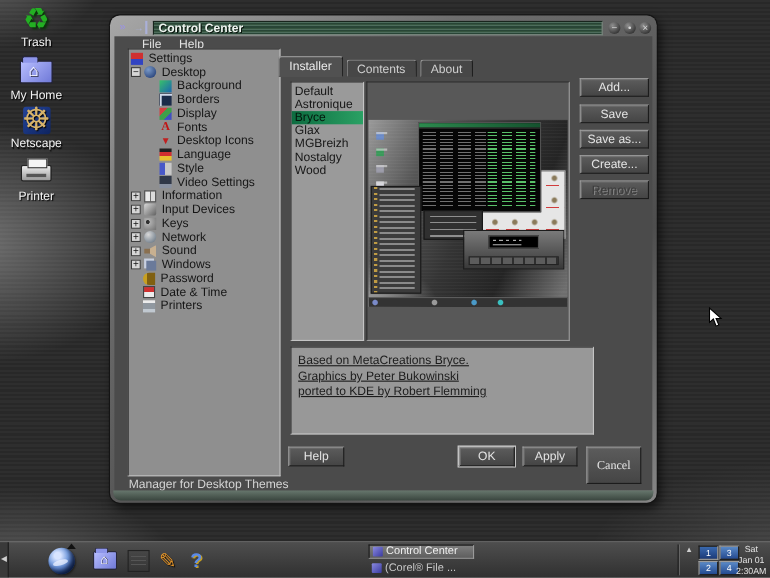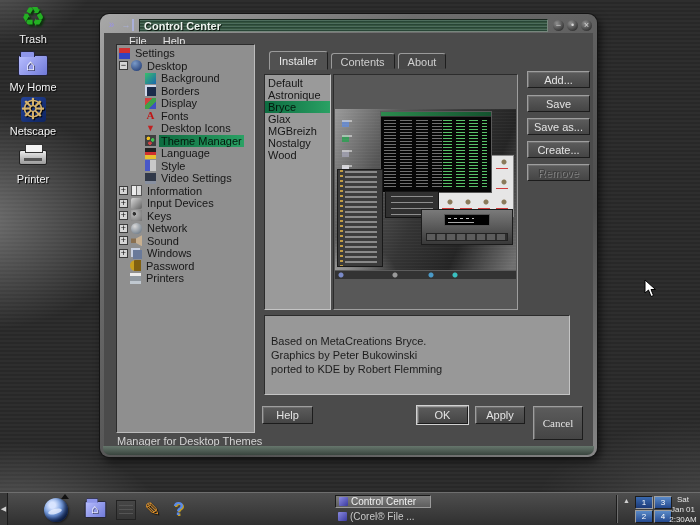--- a/index.html
+++ b/index.html
@@ -72,21 +72,21 @@
   .ic-input{background:linear-gradient(135deg,#d8d8d8,#606060);border-radius:2px}
   .ic-keys{background:radial-gradient(circle at 30% 35%,#303030 0 1.5px,#b0b0b0 2px,#707070)}
   .ic-network{border-radius:50%;background:radial-gradient(circle at 35% 30%,#d8d8d8,#5a6a7a)}
   .ic-sound{background:linear-gradient(90deg,#8a7050 45%,#c8b090 45%);clip-path:polygon(0 30%,45% 30%,100% 0,100% 100%,45% 70%,0 70%)}
   .ic-windows{background:#6a7a9a;box-shadow:-2px -2px 0 #c8d0e0;margin-left:2px;margin-top:2px;width:9px;height:9px}
   .ic-password{background:linear-gradient(90deg,#c8a020 35%,#806010 35%);border-radius:50% 0 0 50%}
   .ic-datetime{background:linear-gradient(180deg,#d03030 45%,#ececec 45%);border:1px solid #444}
   .ic-printers{background:linear-gradient(180deg,#ececec 25%,#9098a0 25% 75%,#c0c8d0 75%)}
   .status { position:absolute; left:17px; top:421px; font-size:11px; color:#d4d4d4; }
   
-  .tabs { position:absolute; left:169px; top:37px; height:19px; display:flex; align-items:center; gap:3px; }
+  .tabs { position:absolute; left:153px; top:37px; height:19px; display:flex; align-items:flex-end; gap:3px; }
   .tab { border:1px solid; border-color:#9a9a9a #1e1e1e transparent #9a9a9a; border-radius:3px 3px 0 0;
     background:#474747; color:#cfcfcf; padding:2px 9px 1px; font-size:11px; height:16px; }
   .tab.active { background:#515151; color:#eaeaea; height:19px; padding-top:3px; }
   
   .tlist { position:absolute; left:164px; top:60px; width:67px; height:236px; background:#9a9a9a;
     border:1px solid; border-color:#2c2c2c #c4c4c4 #c4c4c4 #2c2c2c; padding-top:2px; overflow:hidden; }
   .litem { height:12px; line-height:12px; font-size:11px; color:#161616; padding-left:3px; white-space:nowrap; }
   .litem.sel { background:linear-gradient(90deg,var(--selA,#0d6c40),var(--selB,#2aa164)); color:#04170c; }
   
   .preview { position:absolute; left:233px; top:60px; width:185px; height:236px; background:#585858;
@@ -133,22 +133,22 @@
   .s-bar { position:absolute; left:0; right:0; bottom:0; height:9px; background:#333; border-top:1px solid #5c5c5c; z-index:6;
     background-image:radial-gradient(circle at 6px 4px,#7a8ac8 0 2px,transparent 3px),radial-gradient(circle at 60px 4px,#9a9a9a 0 2px,transparent 3px),radial-gradient(circle at 96px 4px,#4a9ac8 0 2px,transparent 3px),radial-gradient(circle at 120px 4px,#3ac0c0 0 2px,transparent 3px); }
   
   .btn { position:absolute; font-size:11px; color:#e4e4e4; text-align:center;
     background:linear-gradient(180deg,#5c5c5c,#454545);
     border:1px solid; border-color:#9e9e9e #1c1c1c #1c1c1c #9e9e9e; box-shadow:inset 1px 1px 0 #6e6e6e; }
   .btn.disabled { color:#3c3c3c; text-shadow:1px 1px 0 #828282; }
   .btn.default { box-shadow:0 0 0 1px #d2d2d2, inset 1px 1px 0 #6e6e6e; }
   .abtn { left:427px; width:63px; height:17px; line-height:15px; }
   
-  .desc { position:absolute; left:164px; top:301px; width:306px; height:80px; background:#989898;
-    border:1px solid; border-color:#2c2c2c #c4c4c4 #c4c4c4 #2c2c2c; padding:18px 6px; font-size:11px; color:#1c1c1c; line-height:14px; }
+  .desc { position:absolute; left:164px; top:301px; width:276px; height:80px; background:#989898;
+    border:1px solid; border-color:#2c2c2c #c4c4c4 #c4c4c4 #2c2c2c; padding:5px 6px; font-size:11px; color:#1c1c1c; line-height:14px;text-decoration:underline; }
   
   .taskbar { position:absolute; left:0; bottom:0; width:700px; height:33px;
     background:linear-gradient(180deg,#4e4e4e,#303030); border-top:1px solid #6e6e6e; }
   .hidearrow { position:absolute; left:0; top:0; bottom:0; width:8px; background:#3a3a3a; border-right:1px solid #1c1c1c;
     color:#cfcfcf; font-size:7px; line-height:32px; text-align:center; }
   .tb-app { position:absolute; top:3px; width:27px; height:27px; display:flex; align-items:center; justify-content:center; }
   .globe { width:24px; height:24px; border-radius:50%; position:relative;
     background:radial-gradient(circle at 35% 30%, #d8e4ff 0 3px, #7aa0e0 9px, #1c3f8f 17px, #0a1f55);
     box-shadow:inset -3px -3px 4px rgba(0,0,0,.55), 1px 1px 2px rgba(0,0,0,.5); }
   .globe::after { content:""; position:absolute; left:4px; top:11px; width:14px; height:5px; background:rgba(235,240,255,.75); border-radius:50%; transform:rotate(-15deg); }
@@ -246,24 +246,20 @@
         <span class="tlabel">Display</span>
       </div>
       <div class="trow" style="padding-left: 28px;">
         <span class="ti ic-fonts">A</span>
         <span class="tlabel">Fonts</span>
       </div>
       <div class="trow" style="padding-left: 28px;">
         <span class="ti ic-desktopicons">▼</span>
         <span class="tlabel">Desktop Icons</span>
       </div>
-      <div class="trow" style="padding-left: 28px;">
-        <span class="ti ic-thememgr"></span>
-        <span class="tlabel sel">Theme Manager</span>
-      </div>
       <div class="trow" style="padding-left: 28px; text-align: center;">
         <span class="ti ic-language"></span>
         <span class="tlabel">Language</span>
       </div>
       <div class="trow" style="padding-left: 28px;">
         <span class="ti ic-style"></span>
         <span class="tlabel">Style</span>
       </div>
       <div class="trow" style="padding-left: 28px;">
         <span class="ti ic-video"></span>
@@ -296,20 +292,25 @@
       </div>
       <div class="trow" style="padding-left: 2px;">
         <span class="exp">+</span>
         <span class="ti ic-windows"></span>
         <span class="tlabel">Windows</span>
       </div>
       <div class="trow" style="padding-left: 2px;">
         <span class="expsp"></span>
         <span class="ti ic-password"></span>
         <span class="tlabel">Password</span>
+      </div>
+      <div class="trow" style="padding-left: 2px;">
+        <span class="expsp"></span>
+        <span class="ti ic-datetime"></span>
+        <span class="tlabel">Date &amp; Time</span>
       </div>
       <div class="trow" style="padding-left: 2px;">
         <span class="expsp"></span>
         <span class="ti ic-printers"></span>
         <span class="tlabel">Printers</span>
       </div>
     </div>
   <div class="status">Manager for Desktop Themes</div>
 
   <div class="tabs">

